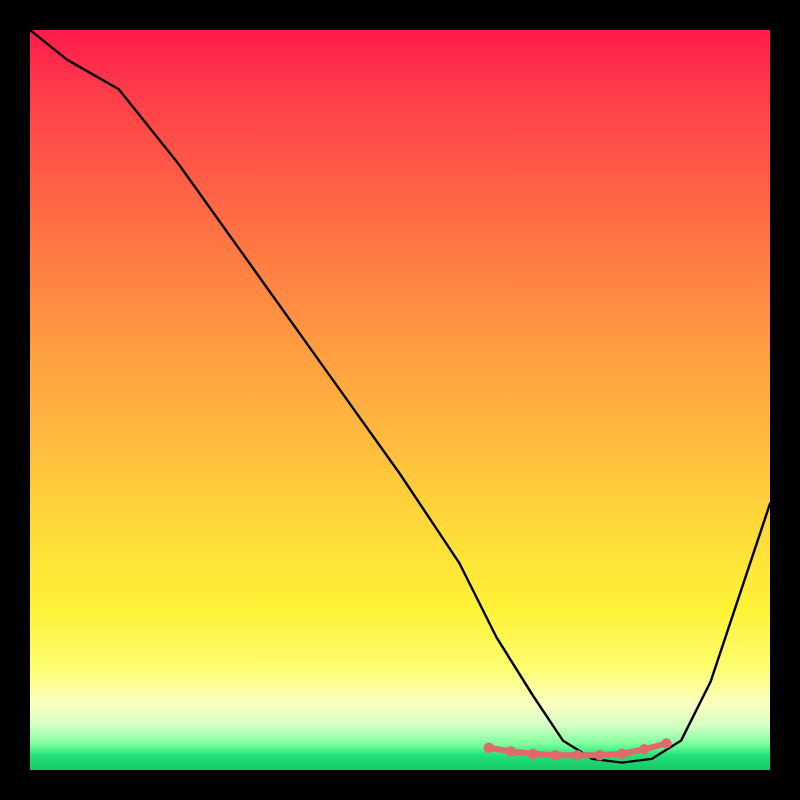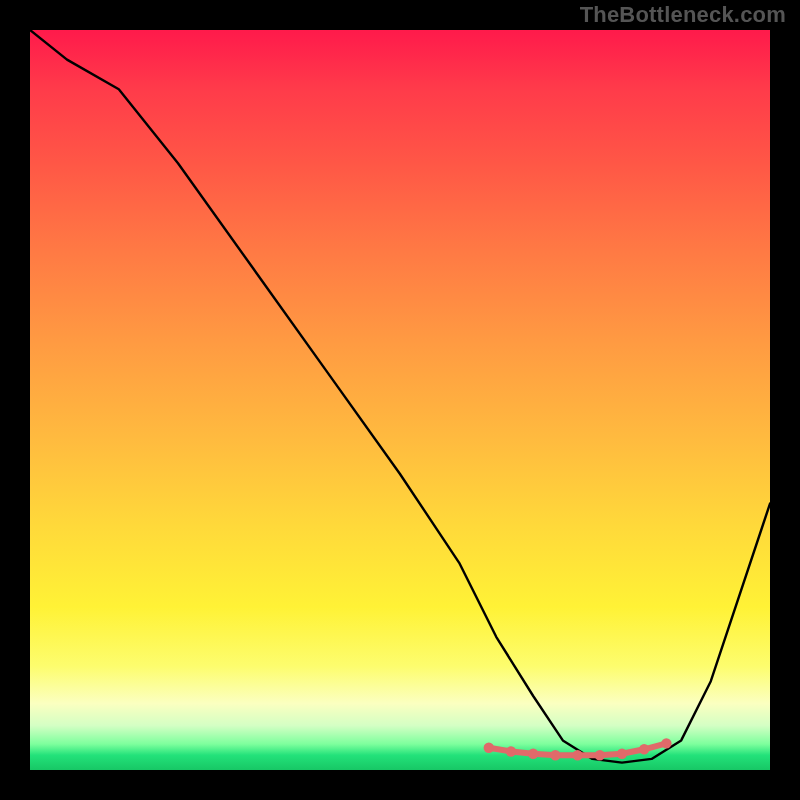--- a/index.html
+++ b/index.html
@@ -59,21 +59,20 @@
     position: absolute;
     inset: 0;
     width: 100%;
     height: 100%;
   }
 </style>
 </head>
 <body>
 
 <div class="frame">
-  <div class="watermark">TheBottleneck.com</div>
 
   <div class="plot">
     <div class="gradient"></div>
 
     <svg class="curve" viewBox="0 0 740 740" preserveAspectRatio="none">
       <path d="M0.0 0.0 L37.0 29.6 L88.8 59.2 L148.0 133.2 L222.0 236.8 L296.0 340.4 L370.0 444.0 L429.2 532.8 L466.2 606.8 L503.2 666.0 L532.8 710.4 L562.4 728.9 L592.0 732.6 L621.6 728.9 L651.2 710.4 L680.8 651.2 L740.0 473.6" fill="none" stroke="#000000" stroke-width="2.4" stroke-linecap="round" stroke-linejoin="round"></path>
       <g>
           <line x1="614.2" y1="719.3" x2="636.4" y2="713.4" stroke="#e06a6a" stroke-width="6" stroke-linecap="round"></line>
           <line x1="592.0" y1="723.7" x2="614.2" y2="719.3" stroke="#e06a6a" stroke-width="6" stroke-linecap="round"></line>
           <line x1="569.8" y1="725.2" x2="592.0" y2="723.7" stroke="#e06a6a" stroke-width="6" stroke-linecap="round"></line>

